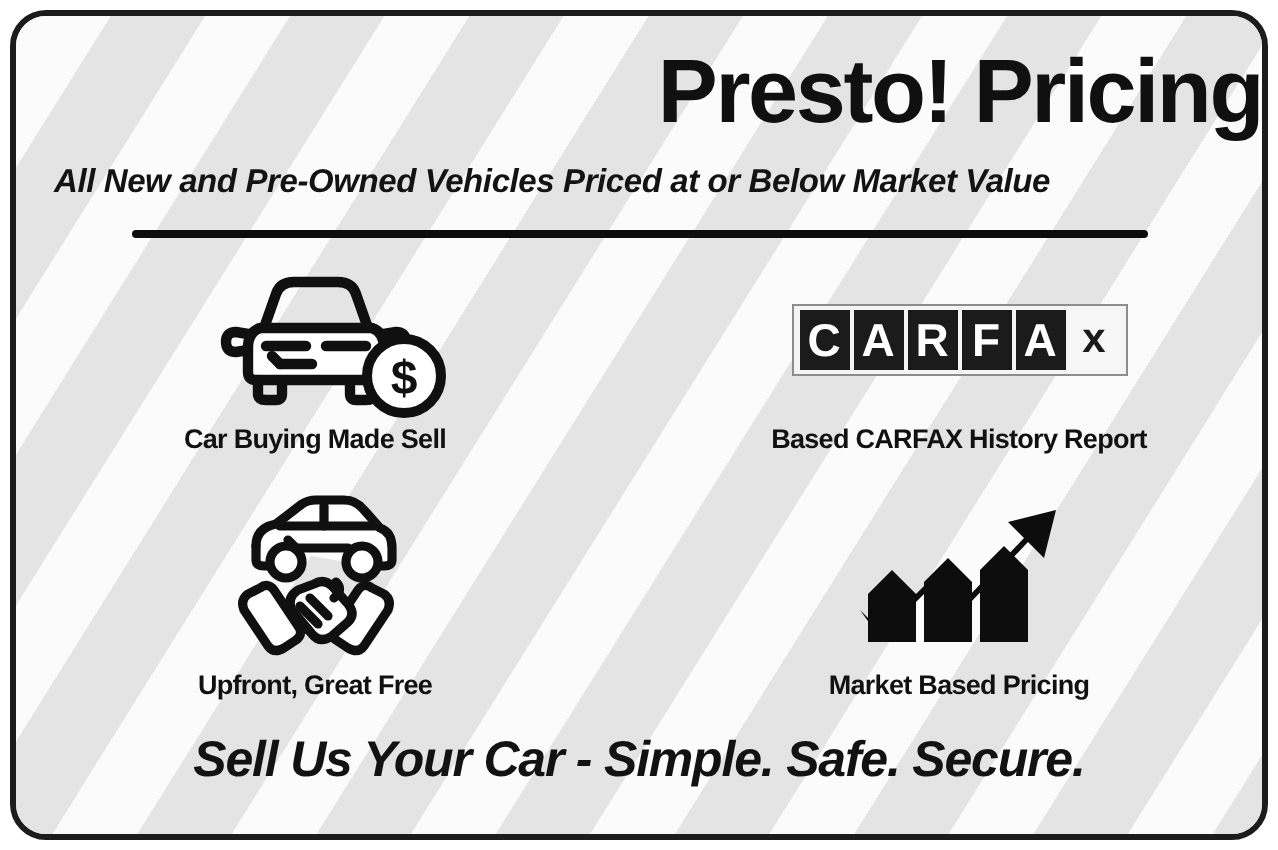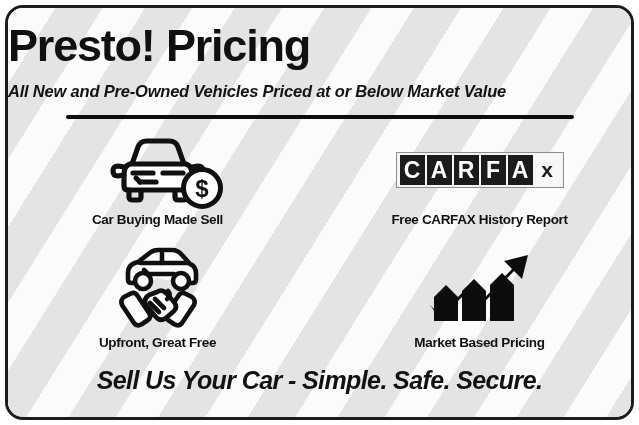--- a/index.html
+++ b/index.html
@@ -49,40 +49,41 @@
     width: 623px;
     height: 409px;
   }
 
   
   .title {
     position: absolute;
     left: 0;
     top: 12px;
     width: 623px;
-    text-align: left;
+    text-align: right;
     font-size: 45px;
     font-weight: 900;
     letter-spacing: -1.2px;
     color: #101010;
     line-height: 52px;
     white-space: nowrap;
   }
   .subtitle {
     position: absolute;
     left: 0;
     top: 74px;
     width: 498px;
     text-align: center;
     font-size: 16.5px;
     font-style: italic;
     font-weight: 700;
     letter-spacing: -0.2px;
     color: #131313;
     white-space: nowrap;
+    padding-left: 19px;
   }
   .divider {
     position: absolute;
     left: 58px;
     top: 107px;
     width: 508px;
     height: 4px;
     background: #0d0d0d;
     border-radius: 2px;
   }
@@ -228,21 +229,21 @@
         <div class="icon-wrap">
           <div class="carfax">
             <div class="cf-box">C</div>
             <div class="cf-box">A</div>
             <div class="cf-box">R</div>
             <div class="cf-box">F</div>
             <div class="cf-box">A</div>
             <div class="cf-box cf-last">x</div>
           </div>
         </div>
-        <div class="cell-label">Free CARFAX History Report</div>
+        <div class="cell-label">Based CARFAX History Report</div>
       </div>
 
       <div class="cell cell-bl">
         <div class="icon-wrap">
           <svg width="92" height="84" viewBox="0 0 92 84" fill="none" stroke="#101010" stroke-width="4.6" stroke-linecap="round" stroke-linejoin="round">
 
             <path d="M16 26 Q16 17 26 15 L39 5 Q42 3 46 3 L60 3 Q66 3 70 8 L78 17 Q84 19 84 27 L84 33 Q84 36 80 36 L72 36" fill="#ffffff"></path>
             <path d="M16 26 L16 33 Q16 36 20 36 L27 36"></path>
 
             <path d="M28 16 L76 16"></path>

